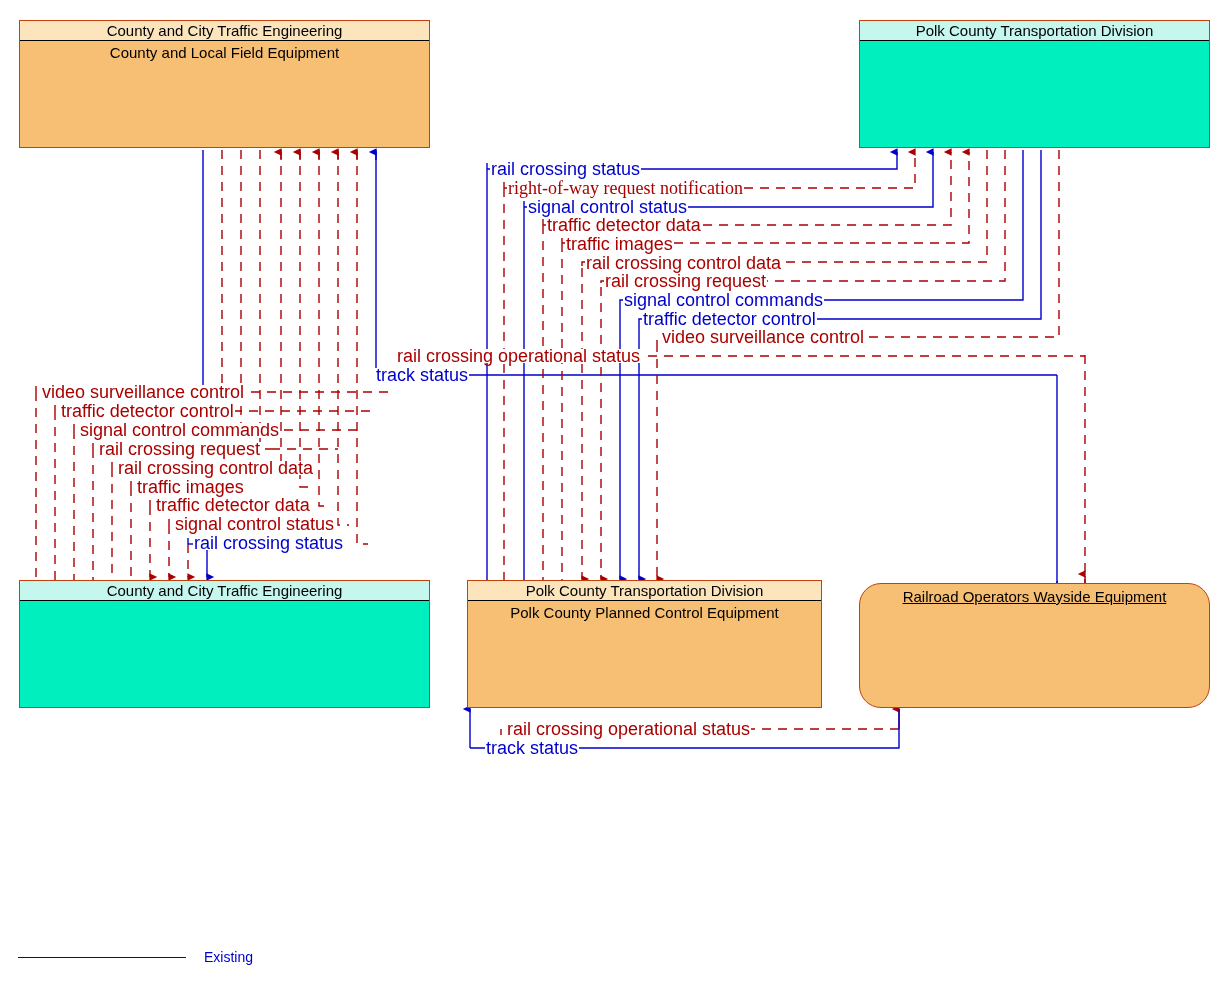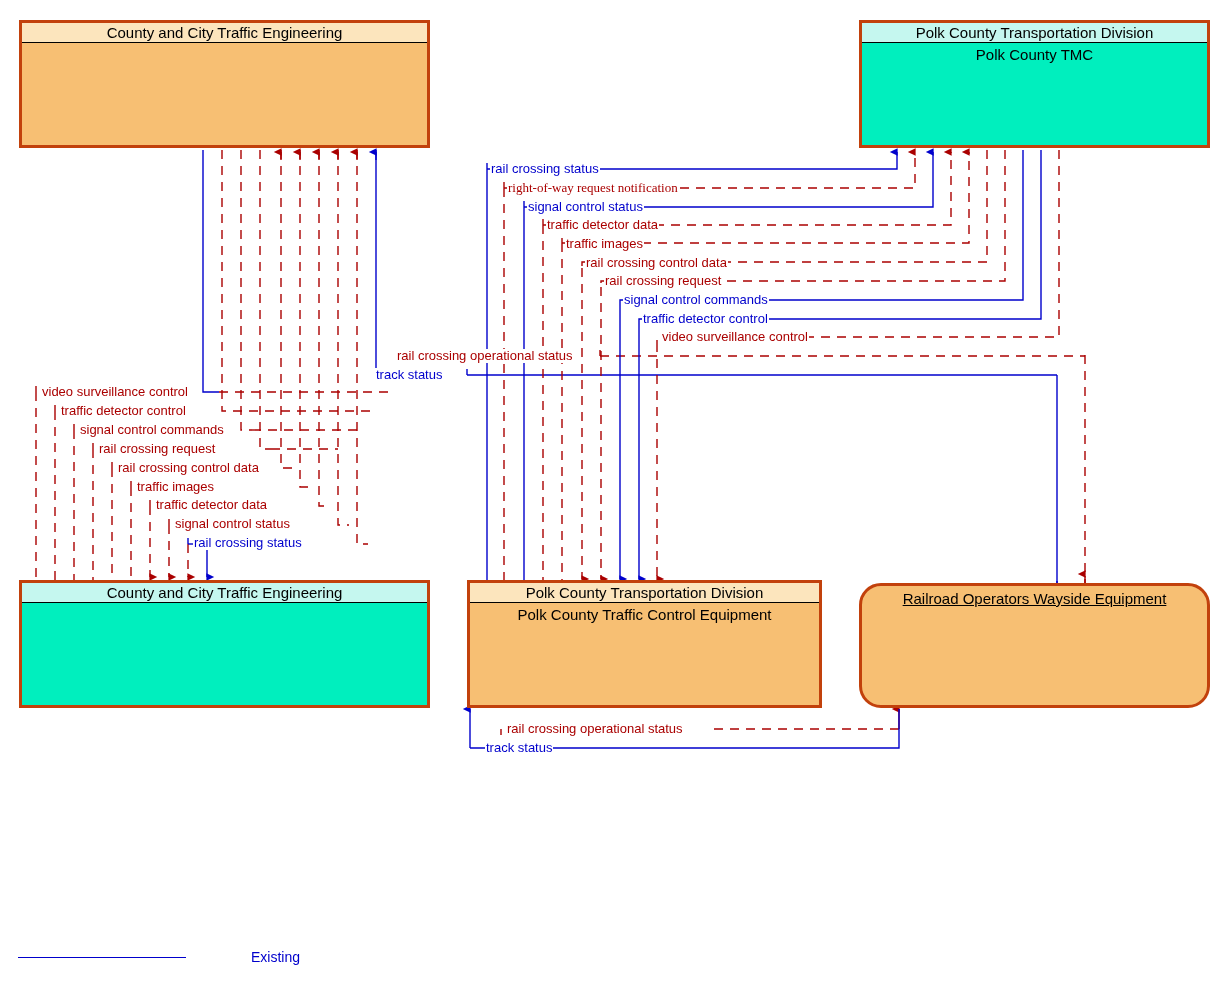--- a/index.html
+++ b/index.html
@@ -5,53 +5,53 @@
 <style>
   html,body{margin:0;padding:0;background:#ffffff;}
   body{
     width:1229px;height:1007px;position:relative;overflow:hidden;
     font-family:"Liberation Sans","DejaVu Sans",sans-serif;
   }
   #stage{position:absolute;left:0;top:0;width:1229px;height:1007px;}
   svg#wires{position:absolute;left:0;top:0;width:1229px;height:1007px;}
 
   
-  .node{position:absolute;box-sizing:border-box;border:3px solid #c2410c;}
+  .node{position:absolute;box-sizing:border-box;border:1px solid #c2410c;}
   .node .stakeholder{
     box-sizing:border-box;width:100%;height:20px;line-height:19px;
     text-align:center;font-size:15px;color:#000;border-bottom:1px solid #000;
     white-space:nowrap;overflow:hidden;
   }
   .node .elname{
     box-sizing:border-box;text-align:center;font-size:15px;color:#000;
     padding:2px 6px 0 6px;line-height:19px;
   }
   .node.orange{background:#f7bf73;}
   .node.orange .stakeholder{background:#fce5bd;}
   .node.green{background:#00efbe;}
   .node.green .stakeholder{background:#c5f7ef;}
   .node.rounded{border-radius:22px;}
   .node.rounded .elname{padding-top:8px;}
 
   
   .flabel{
-    position:absolute;font-size:13px;line-height:14px;white-space:nowrap;
+    position:absolute;font-size:18px;line-height:14px;white-space:nowrap;
     background:#ffffff;padding:0 1px;
   }
   .flabel.existing{color:#0000cc;}
   .flabel.planned{color:#aa0000;}
 
   
   #legend{position:absolute;left:18px;top:948px;width:300px;height:48px;}
   .lg-row{position:relative;height:20px;}
   .lg-line{position:absolute;left:0;top:9px;width:168px;height:0;}
   .lg-line.existing{border-top:1.6px solid #0000cc;}
   .lg-line.planned{border-top:1.6px dashed #aa0000;}
   .lg-text{position:absolute;left:186px;top:0;font-size:14px;line-height:19px;}
-  .lg-text.existing{color:#0000cc;margin-left:47px;}
+  .lg-text.existing{color:#0000cc;}
   .lg-text.planned{color:#aa0000;}
 </style>
 </head>
 <body>
 
 <div id="stage">
 
   <svg id="wires" viewBox="0 0 1229 1007" xmlns="http://www.w3.org/2000/svg">
     <defs>
       <marker id="ahR" markerWidth="9" markerHeight="9" refX="4.2" refY="7.6" orient="auto-start-reverse" markerUnits="userSpaceOnUse">
@@ -161,34 +161,34 @@
       <path d="M470,748 L899,748 L899,709" stroke="#0000cc"></path>
 
       <path d="M1085,585 L1085,574" stroke="#aa0000" stroke-dasharray="9,7" marker-end="url(#ahR)"></path>
       <path d="M1057,585 L1057,581" stroke="#0000cc"></path>
 
     </g>
   </svg>
 
   <div class="node orange" id="n-field" style="left:19px;top:20px;width:411px;height:128px;">
     <div class="stakeholder">County and City Traffic Engineering</div>
+    <div class="elname">County and Local Field Equipment</div>
   </div>
 
   <div class="node green" id="n-tmc" style="left:859px;top:20px;width:351px;height:128px;">
     <div class="stakeholder">Polk County Transportation Division</div>
-    <div class="elname">Polk County TMC</div>
   </div>
 
   <div class="node green" id="n-localtcs" style="left:19px;top:580px;width:411px;height:128px;">
     <div class="stakeholder">County and City Traffic Engineering</div>
   </div>
 
   <div class="node orange" id="n-polkequip" style="left:467px;top:580px;width:355px;height:128px;">
     <div class="stakeholder">Polk County Transportation Division</div>
-    <div class="elname">Polk County Traffic Control Equipment</div>
+    <div class="elname">Polk County Planned Control Equipment</div>
   </div>
 
   <div class="node orange rounded" id="n-railroad" style="left:859px;top:583px;width:351px;height:125px;">
     <div class="elname" style="padding-top:3px;text-decoration:underline;">Railroad Operators Wayside Equipment</div>
   </div>
 
   <div class="flabel existing" style="left:490px;top:162px;">rail crossing status</div>
   <div class="flabel planned" style="left:507px;top:181px;font-family:Liberation Serif, serif;">right-of-way request notification</div>
   <div class="flabel existing" style="left:527px;top:200px;">signal control status</div>
   <div class="flabel planned" style="left:546px;top:218px;">traffic detector data</div>

